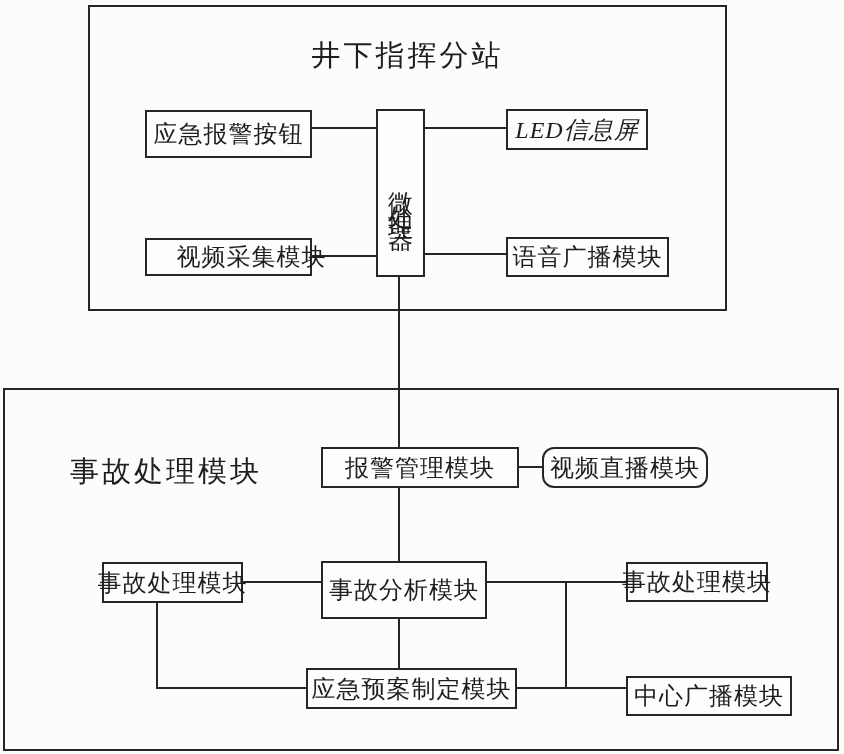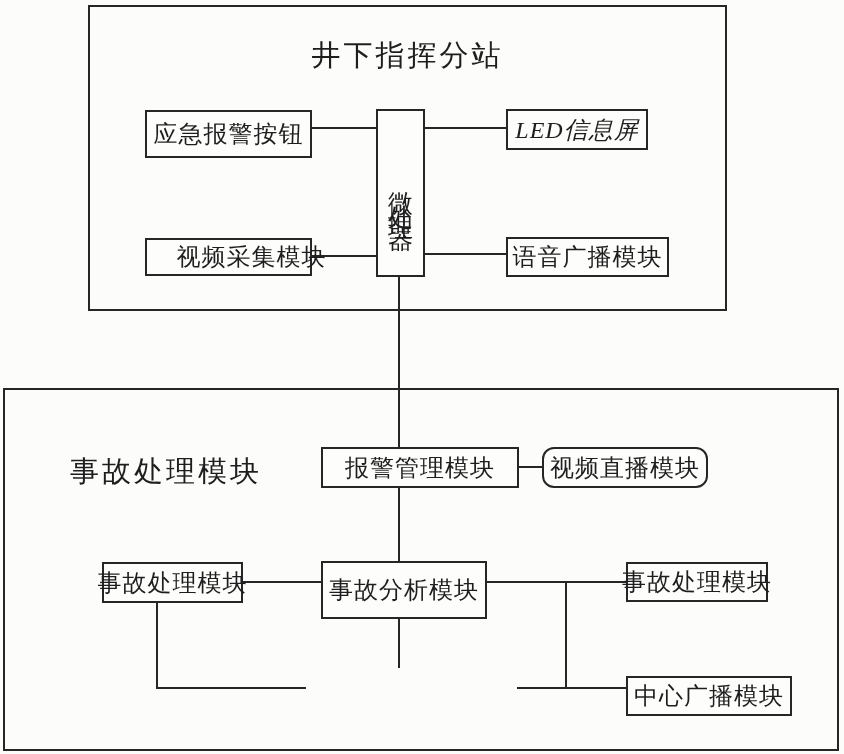--- a/index.html
+++ b/index.html
@@ -68,15 +68,16 @@
   <div class="node" style="left:145px;top:238px;width:167px;height:38px;padding-left:46px;">视频采集模块</div>
   <div class="node vtext" style="left:376px;top:109px;width:49px;height:168px;">微处理器</div>
   <div class="node" style="left:506px;top:109px;width:142px;height:41px;font-style:italic;">LED信息屏</div>
   <div class="node" style="left:506px;top:237px;width:163px;height:40px;">语音广播模块</div>
 
   <div class="node" style="left:321px;top:447px;width:198px;height:41px;">报警管理模块</div>
   <div class="node" style="left:542px;top:447px;width:166px;height:41px;border-radius:12px;">视频直播模块</div>
   <div class="node" style="left:102px;top:562px;width:141px;height:41px;">事故处理模块</div>
   <div class="node" style="left:321px;top:561px;width:166px;height:58px;">事故分析模块</div>
   <div class="node" style="left:626px;top:562px;width:142px;height:40px;">事故处理模块</div>
+  <div class="node" style="left:306px;top:668px;width:211px;height:41px;">应急预案制定模块</div>
   <div class="node" style="left:626px;top:668px;width:166px;height:40px;margin-top:8px;">中心广播模块</div>
 
 </div>
 
 </body></html>

